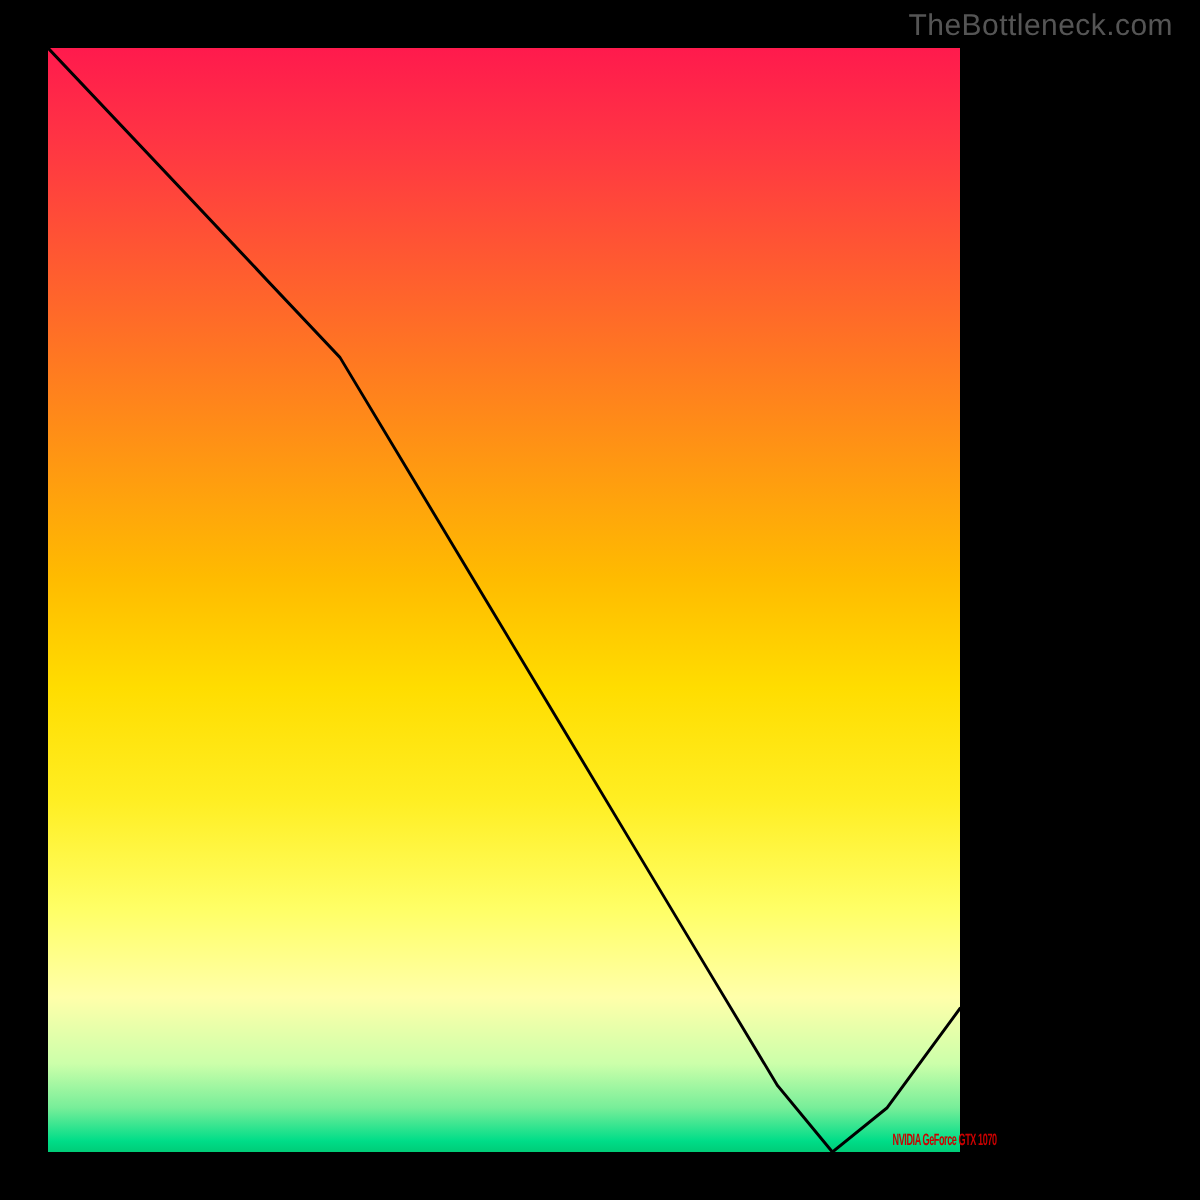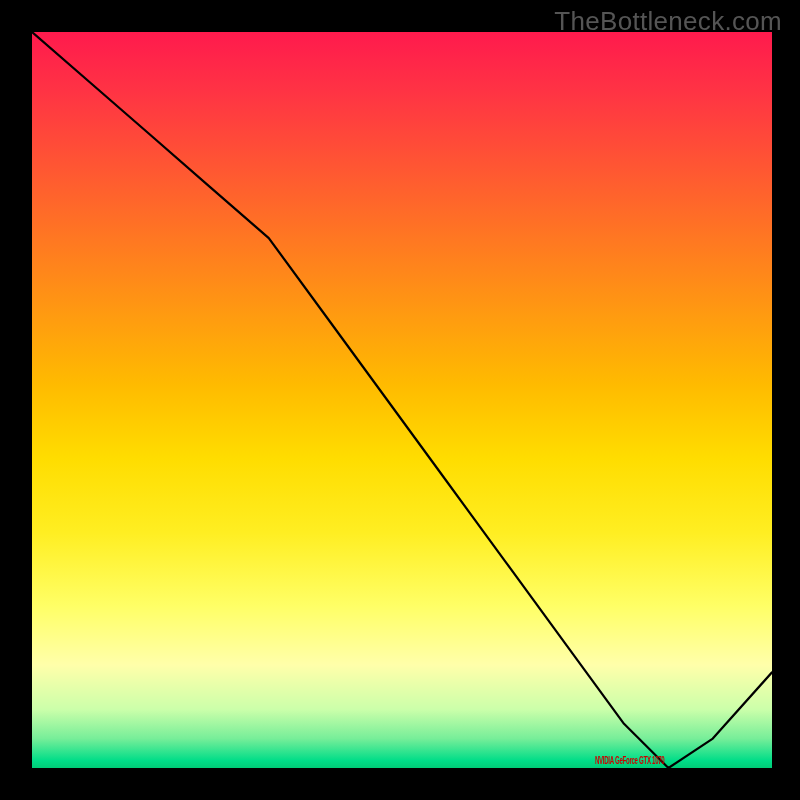--- a/index.html
+++ b/index.html
@@ -9,30 +9,30 @@
     background: #000;
     font-family: Arial, sans-serif;
     position: relative;
     overflow: hidden;
   }
   .watermark {
     position: absolute;
     top: 6px;
     right: 18px;
     color: #555;
-    font-size: 26px;
+    font-size: 20px;
     font-weight: 500;
     letter-spacing: 0.3px;
     z-index: 5;
   }
   .plot-area {
     position: absolute;
     left: 32px;
     top: 32px;
-    width: 740px;
+    width: 608px;
     height: 736px;
     background: linear-gradient(to bottom,
       #ff1a4d 0%,
       #ff3344 8%,
       #ff5533 18%,
       #ff7722 28%,
       #ff9911 38%,
       #ffbb00 48%,
       #ffdd00 58%,
       #ffee22 68%,

